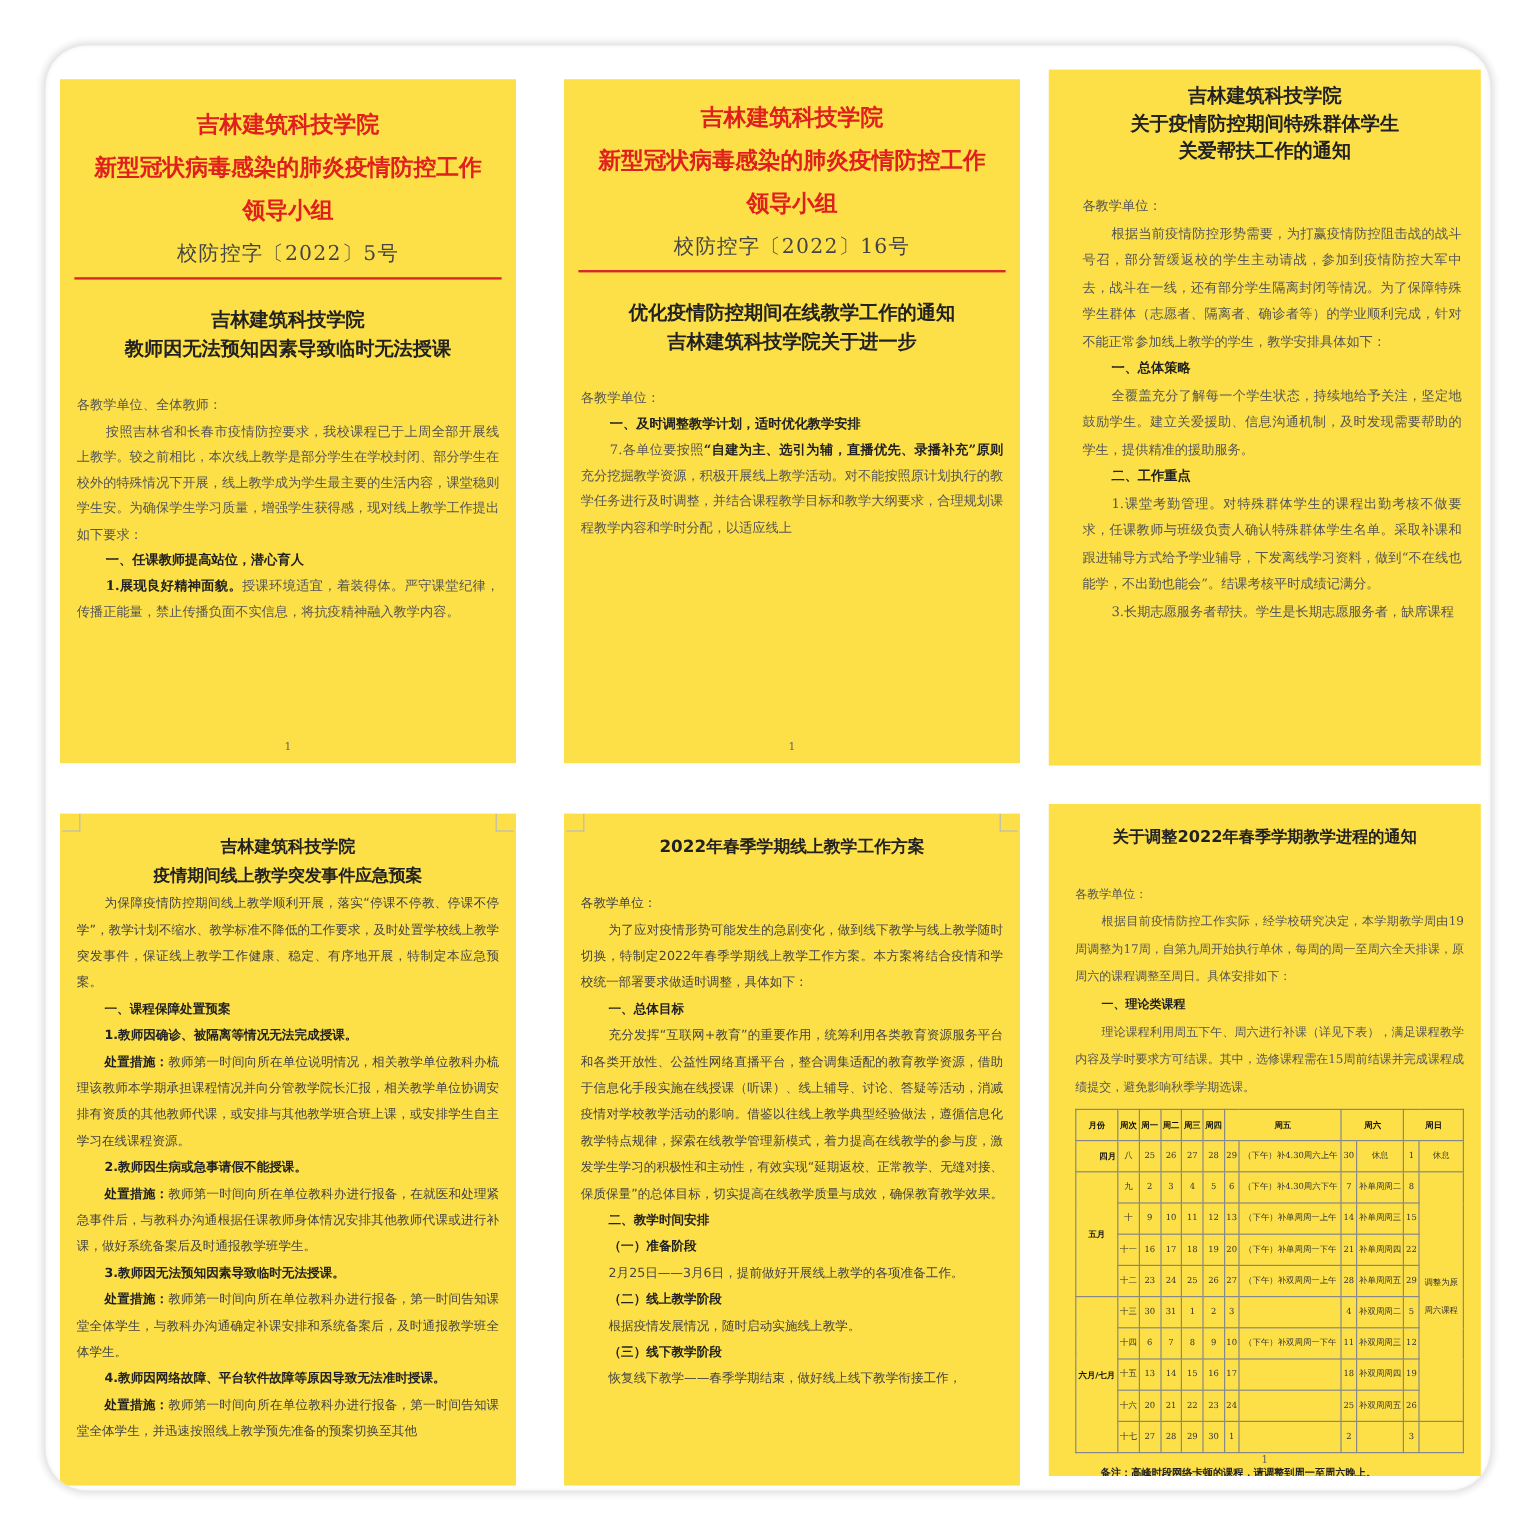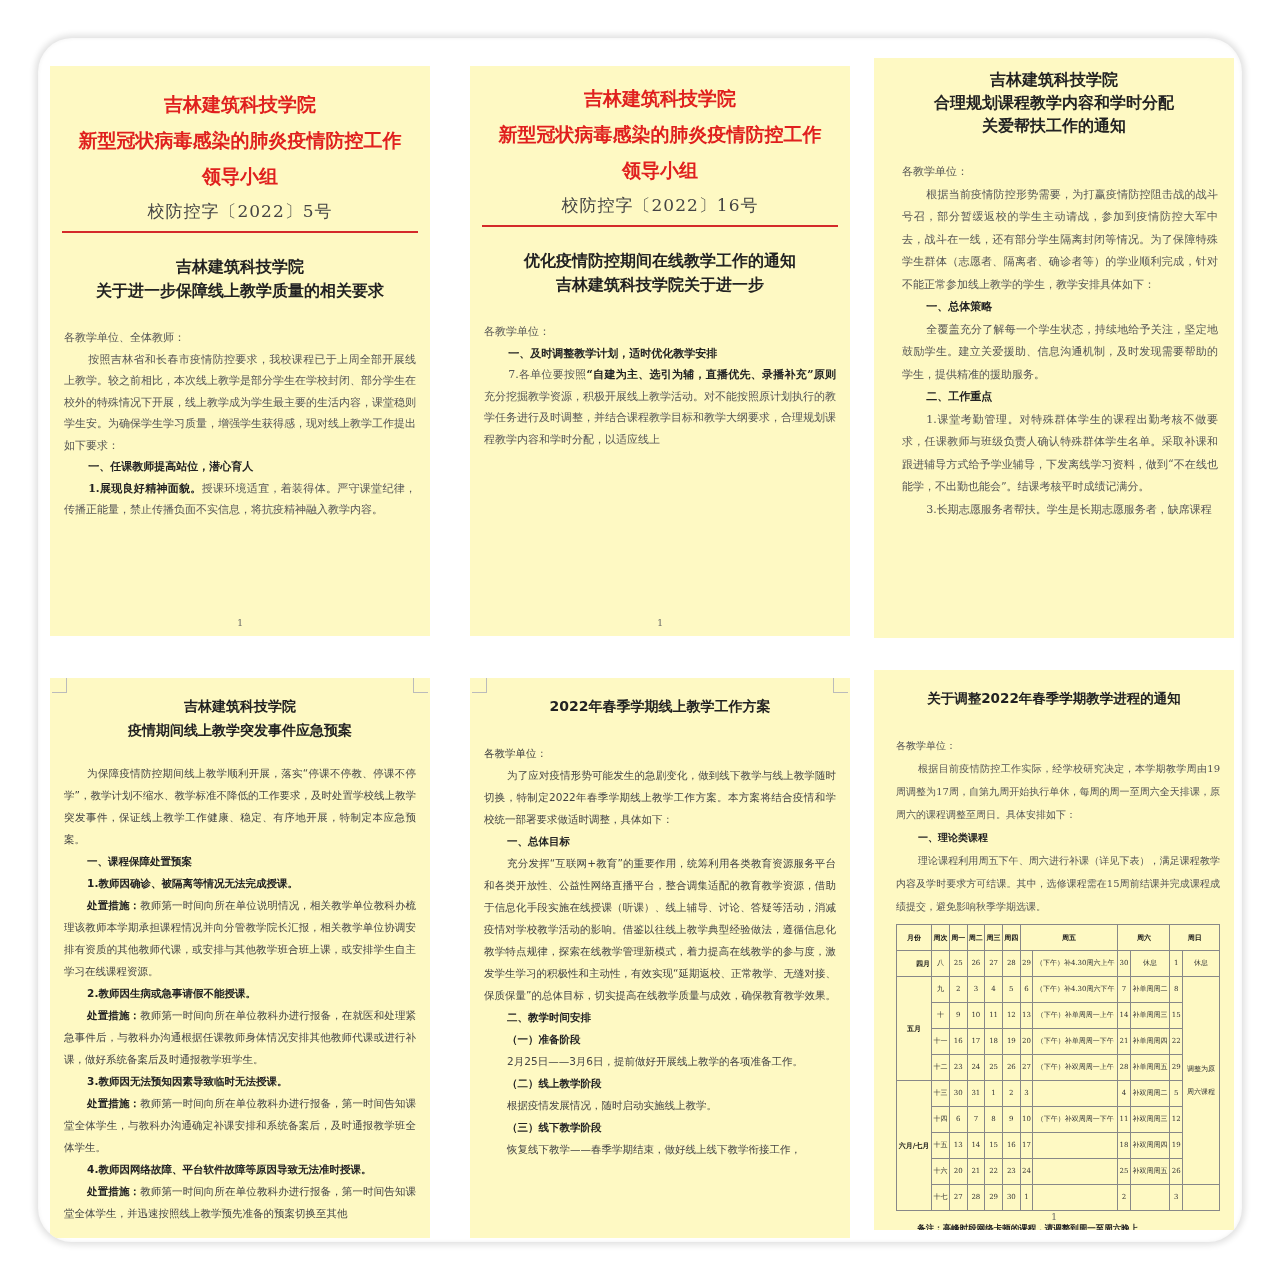--- a/index.html
+++ b/index.html
@@ -1,19 +1,19 @@
 <!DOCTYPE html>
 <html><head>
 <meta charset="utf-8">
 <style>
   html,body{margin:0;padding:0;background:#ffffff;}
   body{width:1280px;height:1280px;position:relative;overflow:hidden;font-family:"DejaVu Serif","Liberation Serif",serif;color:#333;}
   .frame{position:absolute;left:38px;top:38px;width:1204px;height:1204px;background:#fff;border-radius:34px;
     box-shadow:0 0 6px 3px rgba(0,0,0,0.12), inset 0 0 4px rgba(0,0,0,0.06);overflow:hidden;}
-  .panel{position:absolute;background:#fef9c3;overflow:hidden;}
+  .panel{position:absolute;background:#fde047;overflow:hidden;}
   .p1{left:12px;top:28px;width:380px;height:570px;}
   .p2{left:432px;top:28px;width:380px;height:570px;}
   .p3{left:836px;top:20px;width:360px;height:580px;}
   .p4{left:12px;top:640px;width:380px;height:560px;}
   .p5{left:432px;top:640px;width:380px;height:560px;}
   .p6{left:836px;top:632px;width:360px;height:560px;}
 
   .red-title{color:#e0201e;font-weight:bold;text-align:center;font-size:19px;line-height:36px;font-family:"DejaVu Serif",serif;}
   .docno{text-align:center;font-size:17px;color:#444;margin-top:6px;letter-spacing:1px;}
   .redline{height:2px;background:#d42a2a;margin:8px 12px 0 12px;}
@@ -48,21 +48,21 @@
   <div class="panel p1">
     <div style="margin-top:20px;">
       <div class="red-title">吉林建筑科技学院</div>
       <div class="red-title">新型冠状病毒感染的肺炎疫情防控工作</div>
       <div class="red-title">领导小组</div>
     </div>
     <div class="docno">校防控字〔2022〕5号</div>
     <div class="redline"></div>
     <div class="doc-title">
       <div>吉林建筑科技学院</div>
-      <div>关于进一步保障线上教学质量的相关要求</div>
+      <div>教师因无法预知因素导致临时无法授课</div>
     </div>
     <div class="body">
       <p class="noind greet">各教学单位、全体教师：</p>
       <p>按照吉林省和长春市疫情防控要求，我校课程已于上周全部开展线上教学。较之前相比，本次线上教学是部分学生在学校封闭、部分学生在校外的特殊情况下开展，线上教学成为学生最主要的生活内容，课堂稳则学生安。为确保学生学习质量，增强学生获得感，现对线上教学工作提出如下要求：</p>
       <p class="h">一、任课教师提高站位，潜心育人</p>
       <p><b>1.展现良好精神面貌。</b><span>授课环境适宜，着装得体。严守课堂纪律，传播正能量，禁止传播负面不实信息，将抗疫精神融入教学内容。</span></p>
     </div>
     <div class="pagenum">1</div>
   </div>
 
@@ -82,42 +82,42 @@
       <p class="noind greet">各教学单位：</p>
       <p class="h">一、及时调整教学计划，适时优化教学安排</p>
       <p><span>7.各单位要按照</span><b>“自建为主、选引为辅，直播优先、录播补充”原则</b><span>充分挖掘教学资源，积极开展线上教学活动。对不能按照原计划执行的教学任务进行及时调整，并结合课程教学目标和教学大纲要求，合理规划课程教学内容和学时分配，以适应线上</span></p>
     </div>
     <div class="pagenum">1</div>
   </div>
 
   <div class="panel p3">
     <div class="doc-title">
       <div>吉林建筑科技学院</div>
-      <div>合理规划课程教学内容和学时分配</div>
+      <div>关于疫情防控期间特殊群体学生</div>
       <div>关爱帮扶工作的通知</div>
     </div>
     <div class="body" style="padding:0 16px 0 28px;line-height:22.5px;">
       <p class="noind greet">各教学单位：</p>
       <p>根据当前疫情防控形势需要，为打赢疫情防控阻击战的战斗号召，部分暂缓返校的学生主动请战，参加到疫情防控大军中去，战斗在一线，还有部分学生隔离封闭等情况。为了保障特殊学生群体（志愿者、隔离者、确诊者等）的学业顺利完成，针对不能正常参加线上教学的学生，教学安排具体如下：</p>
       <p class="h">一、总体策略</p>
       <p>全覆盖充分了解每一个学生状态，持续地给予关注，坚定地鼓励学生。建立关爱援助、信息沟通机制，及时发现需要帮助的学生，提供精准的援助服务。</p>
       <p class="h">二、工作重点</p>
       <p>1.课堂考勤管理。对特殊群体学生的课程出勤考核不做要求，任课教师与班级负责人确认特殊群体学生名单。采取补课和跟进辅导方式给予学业辅导，下发离线学习资料，做到“不在线也能学，不出勤也能会”。结课考核平时成绩记满分。</p>
       <p>3.长期志愿服务者帮扶。学生是长期志愿服务者，缺席课程</p>
     </div>
   </div>
 
   <div class="panel p4 sans">
     <div class="crop tl"></div>
     <div class="crop tr"></div>
     <div class="doc-title">
       <div>吉林建筑科技学院</div>
       <div>疫情期间线上教学突发事件应急预案</div>
     </div>
-    <div class="body" style="margin-top:20px;">
+    <div class="body" style="">
       <p>为保障疫情防控期间线上教学顺利开展，落实“停课不停教、停课不停学”，教学计划不缩水、教学标准不降低的工作要求，及时处置学校线上教学突发事件，保证线上教学工作健康、稳定、有序地开展，特制定本应急预案。</p>
       <p class="h">一、课程保障处置预案</p>
       <p class="h">1.教师因确诊、被隔离等情况无法完成授课。</p>
       <p><b>处置措施：</b><span>教师第一时间向所在单位说明情况，相关教学单位教科办梳理该教师本学期承担课程情况并向分管教学院长汇报，相关教学单位协调安排有资质的其他教师代课，或安排与其他教学班合班上课，或安排学生自主学习在线课程资源。</span></p>
       <p class="h">2.教师因生病或急事请假不能授课。</p>
       <p><b>处置措施：</b><span>教师第一时间向所在单位教科办进行报备，在就医和处理紧急事件后，与教科办沟通根据任课教师身体情况安排其他教师代课或进行补课，做好系统备案后及时通报教学班学生。</span></p>
       <p class="h">3.教师因无法预知因素导致临时无法授课。</p>
       <p><b>处置措施：</b><span>教师第一时间向所在单位教科办进行报备，第一时间告知课堂全体学生，与教科办沟通确定补课安排和系统备案后，及时通报教学班全体学生。</span></p>
       <p class="h">4.教师因网络故障、平台软件故障等原因导致无法准时授课。</p>
       <p><b>处置措施：</b><span>教师第一时间向所在单位教科办进行报备，第一时间告知课堂全体学生，并迅速按照线上教学预先准备的预案切换至其他</span></p>

